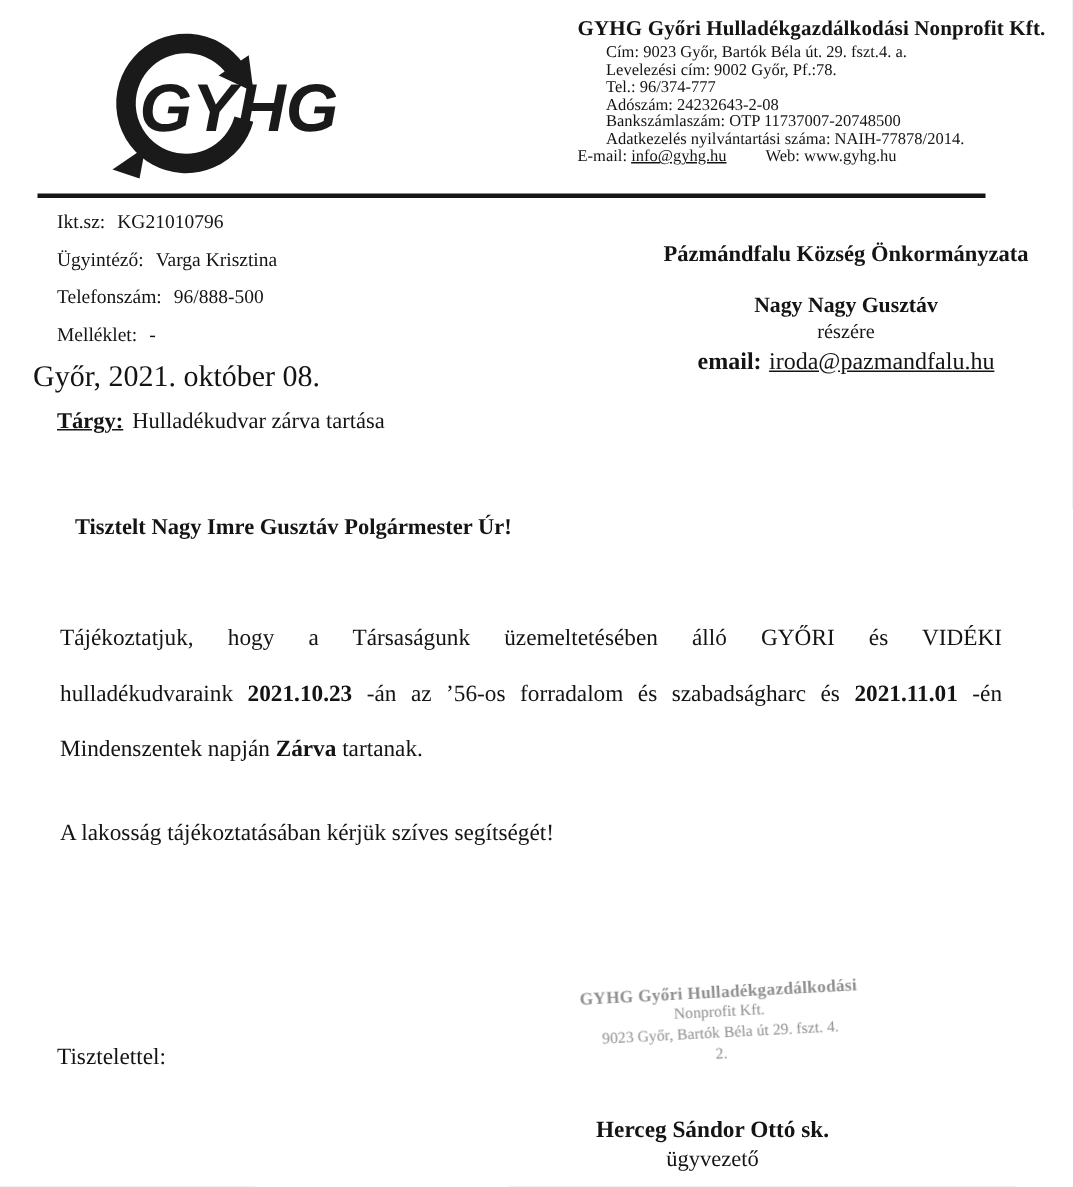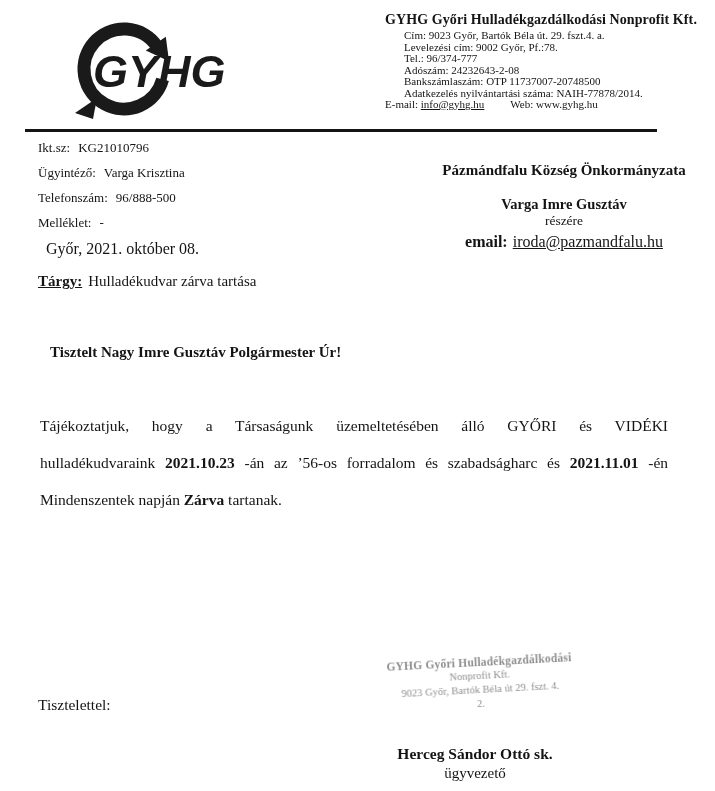--- a/index.html
+++ b/index.html
@@ -19,21 +19,21 @@
   .lh-name { font-size:14px; font-weight:bold; letter-spacing:.1px; margin-bottom:2px; }
   .lh-line { font-size:11px; line-height:11.5px;padding-left:19px; }
   .lh-contact { font-size:11px; line-height:11.5px; }
   .u { text-decoration:underline; }
   .web-gap { display:inline-block; width:26px; }
   .rule { position:absolute; left:25px; top:129px; width:632px; height:3px; background:#151515; }
   
   .meta { position:absolute; left:38px; top:140px; font-size:13px; }
   .meta-row { height:25px; }
   .meta-row .val { margin-left:8px; }
-  .date-line { position:absolute; left:46px; top:240px; font-size:16px; }
+  .date-line { position:absolute; left:22px; top:240px; font-size:20px; }
   .subject-line { position:absolute; left:38px; top:273px; font-size:15px; }
   .subject-line .lbl { font-weight:bold; text-decoration:underline; margin-right:6px; }
   
   .recipient { position:absolute; left:416px; top:162px; width:296px; text-align:center; }
   .rcp-org { font-size:15px; font-weight:bold; }
   .rcp-name { font-size:14.5px; font-weight:bold; margin-top:17px; }
   .rcp-to { font-size:13.5px; }
   .rcp-email { font-size:16px; margin-top:4px; }
   .rcp-email .lbl { font-weight:bold; margin-right:5px; }
   
@@ -103,39 +103,40 @@
   </div>
 
   <div class="date-line">Győr, 2021. október 08.</div>
 
   <div class="subject-line">
     <span class="lbl">Tárgy:</span><span>Hulladékudvar zárva tartása</span>
   </div>
 
   <div class="recipient">
     <div class="rcp-org">Pázmándfalu Község Önkormányzata</div>
-    <div class="rcp-name">Varga Imre Gusztáv</div>
+    <div class="rcp-name">Nagy Nagy Gusztáv</div>
     <div class="rcp-to">részére</div>
     <div class="rcp-email">
       <span class="lbl">email:</span><span class="u">iroda@pazmandfalu.hu</span>
     </div>
   </div>
 
   <div class="salutation">Tisztelt Nagy Imre Gusztáv Polgármester Úr!</div>
 
   <div class="para">
     <div class="jline">Tájékoztatjuk, hogy a Társaságunk üzemeltetésében álló GYŐRI és VIDÉKI</div>
     <div class="jline">
       <span>hulladékudvaraink </span><span class="b">2021.10.23</span><span> -án az ’56-os forradalom és szabadságharc és </span><span class="b">2021.11.01</span><span> -én</span>
     </div>
     <div>
       <span>Mindenszentek napján </span><span class="b">Zárva</span><span> tartanak.</span>
     </div>
   </div>
 
+  <div class="p2">A lakosság tájékoztatásában kérjük szíves segítségét!</div>
 
   <div class="closing-word">Tisztelettel:</div>
 
   <div class="stamp">
     <div class="stamp-l1">GYHG Győri Hulladékgazdálkodási</div>
     <div class="stamp-l">Nonprofit Kft.</div>
     <div class="stamp-l">9023 Győr, Bartók Béla út 29. fszt. 4.</div>
     <div class="stamp-l">2.</div>
   </div>
 

